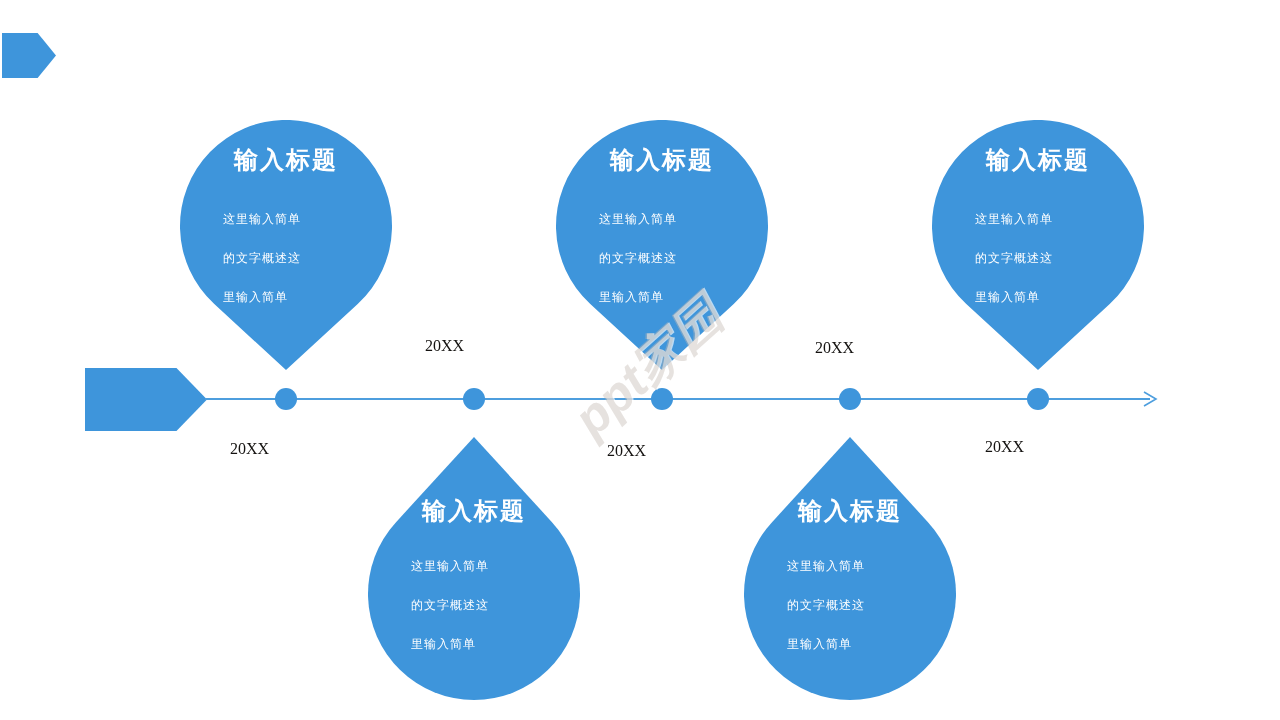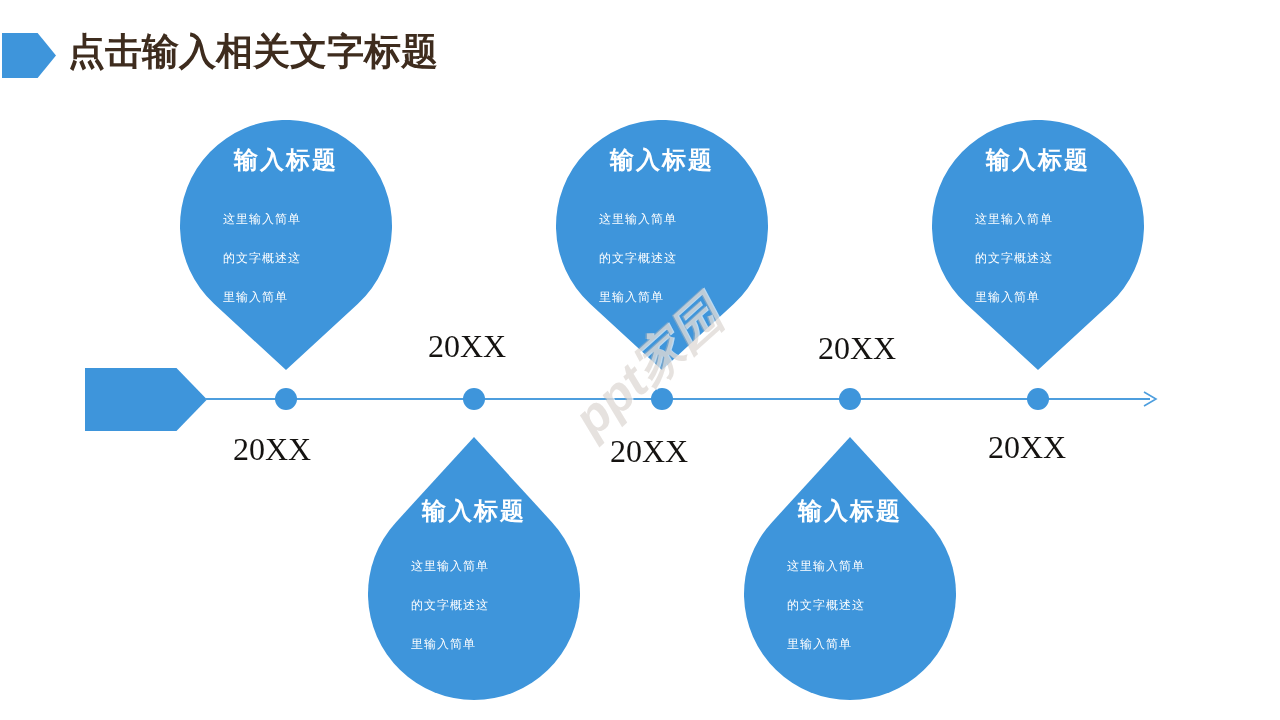--- a/index.html
+++ b/index.html
@@ -34,22 +34,22 @@
   .tl-line{
     position:absolute;left:205px;top:398px;width:945px;height:2px;
     background:var(--line-color);
   }
   .tl-arrowhead{position:absolute;left:1142px;top:390px;}
   .tl-dot{
     position:absolute;top:388px;width:22px;height:22px;border-radius:50%;
     background:var(--accent);
   }
   .year{
-    position:absolute;width:84px;text-align:center;
-    font-size:32px;line-height:26px;color:#151311;
+    position:absolute;width:84px;text-align:left;
+    font-size:16px;line-height:26px;color:#151311;
     font-family:"Liberation Serif", serif;
   }
   
   .balloon{position:absolute;width:212px;}
   .balloon-top{top:120px;height:250px;}
   .balloon-bottom{top:437px;height:263px;}
   .pin{position:absolute;left:0;top:0;display:block;}
   .b-title{
     position:absolute;left:0;width:212px;text-align:center;
     color:#fff;font-size:24px;font-weight:700;letter-spacing:2px;
@@ -77,21 +77,20 @@
     text-shadow:1px 1px 0 rgba(255,255,255,0.65);
     pointer-events:none;z-index:5;white-space:nowrap;
   }
 </style>
 </head>
 <body>
 
 <div class="slide" style="--accent: #3E95DB; --line-color: #4D9EDE; --title-color: #3E2C1E;">
 
   <div class="header-arrow"></div>
-  <h1 class="slide-title">点击输入相关文字标题</h1>
 
   <div class="tl-start"></div>
   <div class="tl-line"></div>
   <svg class="tl-arrowhead" width="16" height="18" viewBox="0 0 16 18">
     <polyline points="2,2 14,9 2,16" fill="none" stroke="var(--line-color)" stroke-width="1.6"></polyline>
   </svg>
 
   <div class="tl-dot" style="left:275px"></div>
   <div class="tl-dot" style="left:463px"></div>
   <div class="tl-dot" style="left:651px"></div>

